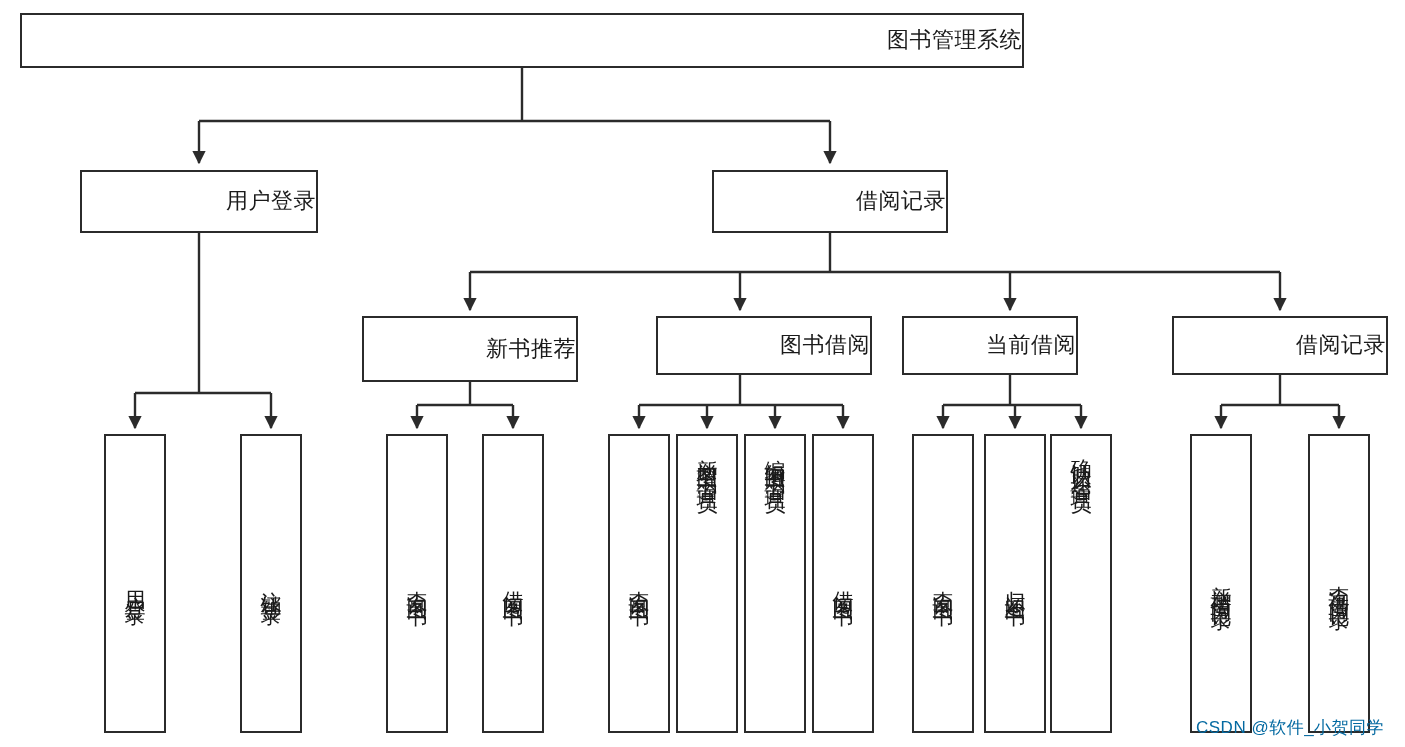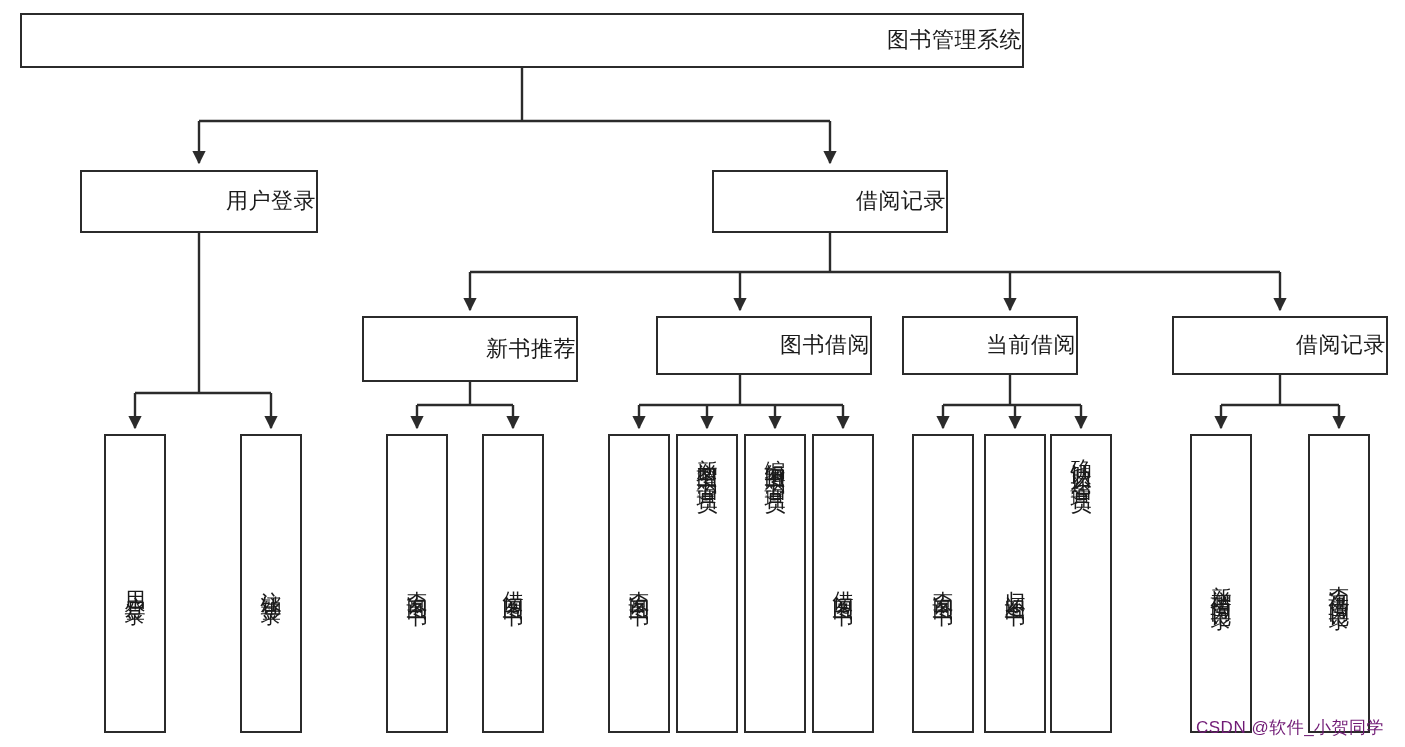--- a/index.html
+++ b/index.html
@@ -53,21 +53,21 @@
     letter-spacing: 5px;
     line-height: 1.05;
     white-space: nowrap;
   }
   .node-leaf.center-v {
     align-items: center;
     padding-top: 0;
   }
   .watermark {
     position: absolute;
-    color: #701a75;
+    color: #0369a1;
     font-size: 17px;
     white-space: nowrap;
     letter-spacing: 0.5px;
   }
 </style>
 </head>
 <body>
 
 <div id="diagram-root">
 

